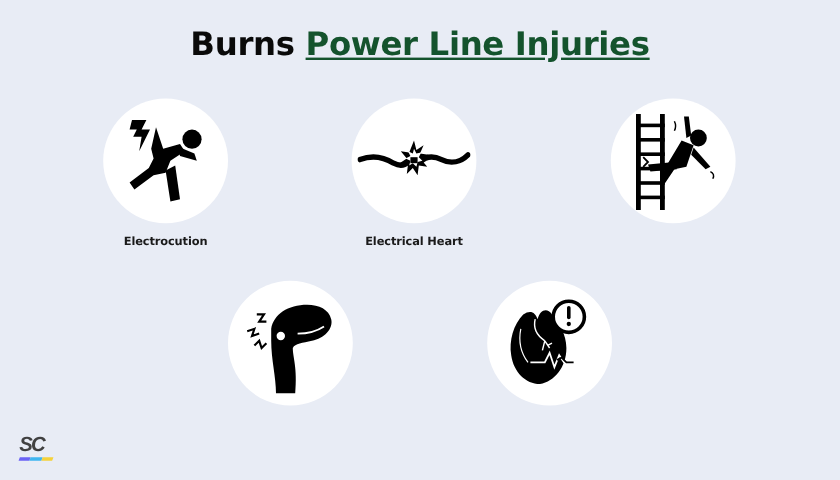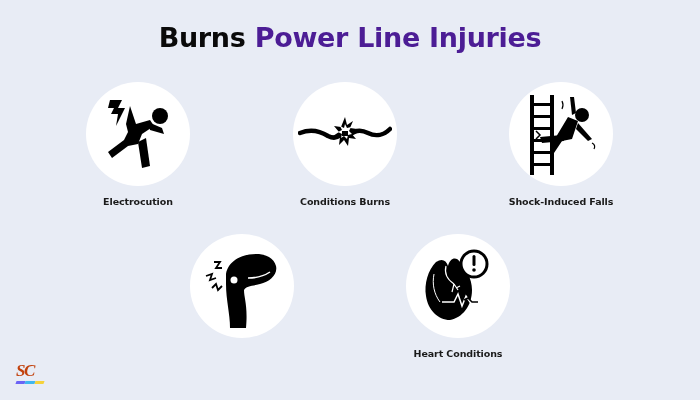--- a/index.html
+++ b/index.html
@@ -13,21 +13,21 @@
       position: absolute;
       left: 0; top: 22px;
       width: 700px;
       text-align: center;
       font-family: "DejaVu Sans", sans-serif;
       font-weight: bold;
       font-size: 27px;
       letter-spacing: -0.3px;
       color: #0a0a0a;
     }
-    .title .accent { color: #4c1d95; }
+    .title .accent { color: #14532d; text-decoration: underline; }
     .item {
       position: absolute;
       width: 160px;
       text-align: center;
     }
     .circle {
       width: 104px; height: 104px;
       border-radius: 50%;
       background: #ffffff;
       margin: 0 auto;
@@ -43,25 +43,25 @@
       font-size: 9.5px;
       color: #1a1a1a;
       letter-spacing: -0.1px;
     }
     .logo {
       position: absolute;
       left: 16px; top: 362px;
       width: 32px; height: 24px;
     }
     .logo-text {
-      font-family: Liberation Serif, serif;
+      font-family: Liberation Sans, sans-serif;
       font-weight: bold;
       font-style: italic;
       font-size: 17px;
-      color: #c2410c;
+      color: #404040;
       letter-spacing: -1.5px;
       line-height: 18px;
     }
     .logo-bar {
       display: flex;
       height: 3px;
       width: 28px;
       margin-top: 1px;
       transform: skewX(-20deg);
     }
@@ -94,21 +94,21 @@
 <div class="item" style="left:265px; top:82px;">
   <div class="circle">
     <svg width="94" height="50" viewBox="0 0 94 50">
       <path d="M2,24 C12,20 22,22 30,27 C36,30 40,28 42,26" stroke="#000" stroke-width="4.5" fill="none" stroke-linecap="round"></path>
       <path d="M52,26 C56,22 62,20 70,24 C78,28 86,26 92,20" stroke="#000" stroke-width="4.5" fill="none" stroke-linecap="round"></path>
       <polygon points="47,8 49,16 55,12 52,19 59,20 53,24 58,30 51,29 50,37 46,31 41,36 42,28 35,27 41,23 36,17 43,18" fill="#000"></polygon>
       <polygon points="47,15 49,19 53,18 51,22 54,25 50,26 49,30 46,27 43,29 44,25 40,23 44,21 42,17 46,19" fill="#fff"></polygon>
       <rect x="44" y="22" width="6" height="5" fill="#000"></rect>
     </svg>
   </div>
-  <div class="label">Conditions Burns</div>
+  <div class="label">Electrical Heart</div>
 </div>
 
 <div class="item" style="left:481px; top:82px;">
   <div class="circle">
     <svg width="86" height="86" viewBox="0 0 86 86">
 
       <rect x="12" y="4" width="4" height="80" fill="#000"></rect>
       <rect x="32" y="4" width="4" height="80" fill="#000"></rect>
 
       <rect x="12" y="12" width="24" height="3" fill="#000"></rect>
@@ -126,21 +126,20 @@
 
       <path d="M50,26 L60,30 L54,48 L44,50 L36,62 L32,58 L38,46 Z" fill="#000"></path>
       <path d="M22,46 L44,44 L46,50 L24,52 Z" fill="#000"></path>
 
       <path d="M60,32 L74,48 L70,50 L58,38 Z" fill="#000"></path>
 
       <path d="M44,10 Q46,14 44,18" stroke="#000" stroke-width="1.2" fill="none"></path>
       <path d="M74,52 Q78,54 76,58" stroke="#000" stroke-width="1.2" fill="none"></path>
     </svg>
   </div>
-  <div class="label">Shock-Induced Falls</div>
 </div>
 
 <div class="item" style="left:162px; top:234px;">
   <div class="circle">
     <svg width="84" height="84" viewBox="0 0 84 84">
 
       <path d="M14,18 L20,18 L16,24 L22,24" stroke="#000" stroke-width="1.8" fill="none"></path>
       <path d="M6,32 L12,30 L10,36 L16,34" stroke="#000" stroke-width="1.8" fill="none"></path>
       <path d="M12,44 L16,40 L18,46 L22,42" stroke="#000" stroke-width="1.8" fill="none"></path>
 
@@ -163,21 +162,20 @@
       <path d="M18,30 C16,40 18,50 24,58" stroke="#fff" stroke-width="1" fill="none"></path>
 
       <path d="M26,58 L38,58 L42,50 L46,62 L50,52 L54,58 L62,58" stroke="#fff" stroke-width="1.5" fill="none"></path>
       <path d="M48,56 L52,54 L56,58 L62,58" stroke="#000" stroke-width="1.5" fill="none"></path>
 
       <circle cx="58" cy="20" r="13" fill="#fff" stroke="#000" stroke-width="3"></circle>
       <rect x="56.5" y="11" width="3" height="11" rx="1.5" fill="#000"></rect>
       <circle cx="58" cy="26" r="1.8" fill="#000"></circle>
     </svg>
   </div>
-  <div class="label">Heart Conditions</div>
 </div>
 
 <div class="logo">
   <div class="logo-text">SC</div>
   <div class="logo-bar">
     <span style="background:#6b63f5;"></span>
     <span style="background:#3fb6f0;"></span>
     <span style="background:#f5d23a;"></span>
   </div>
 </div>

